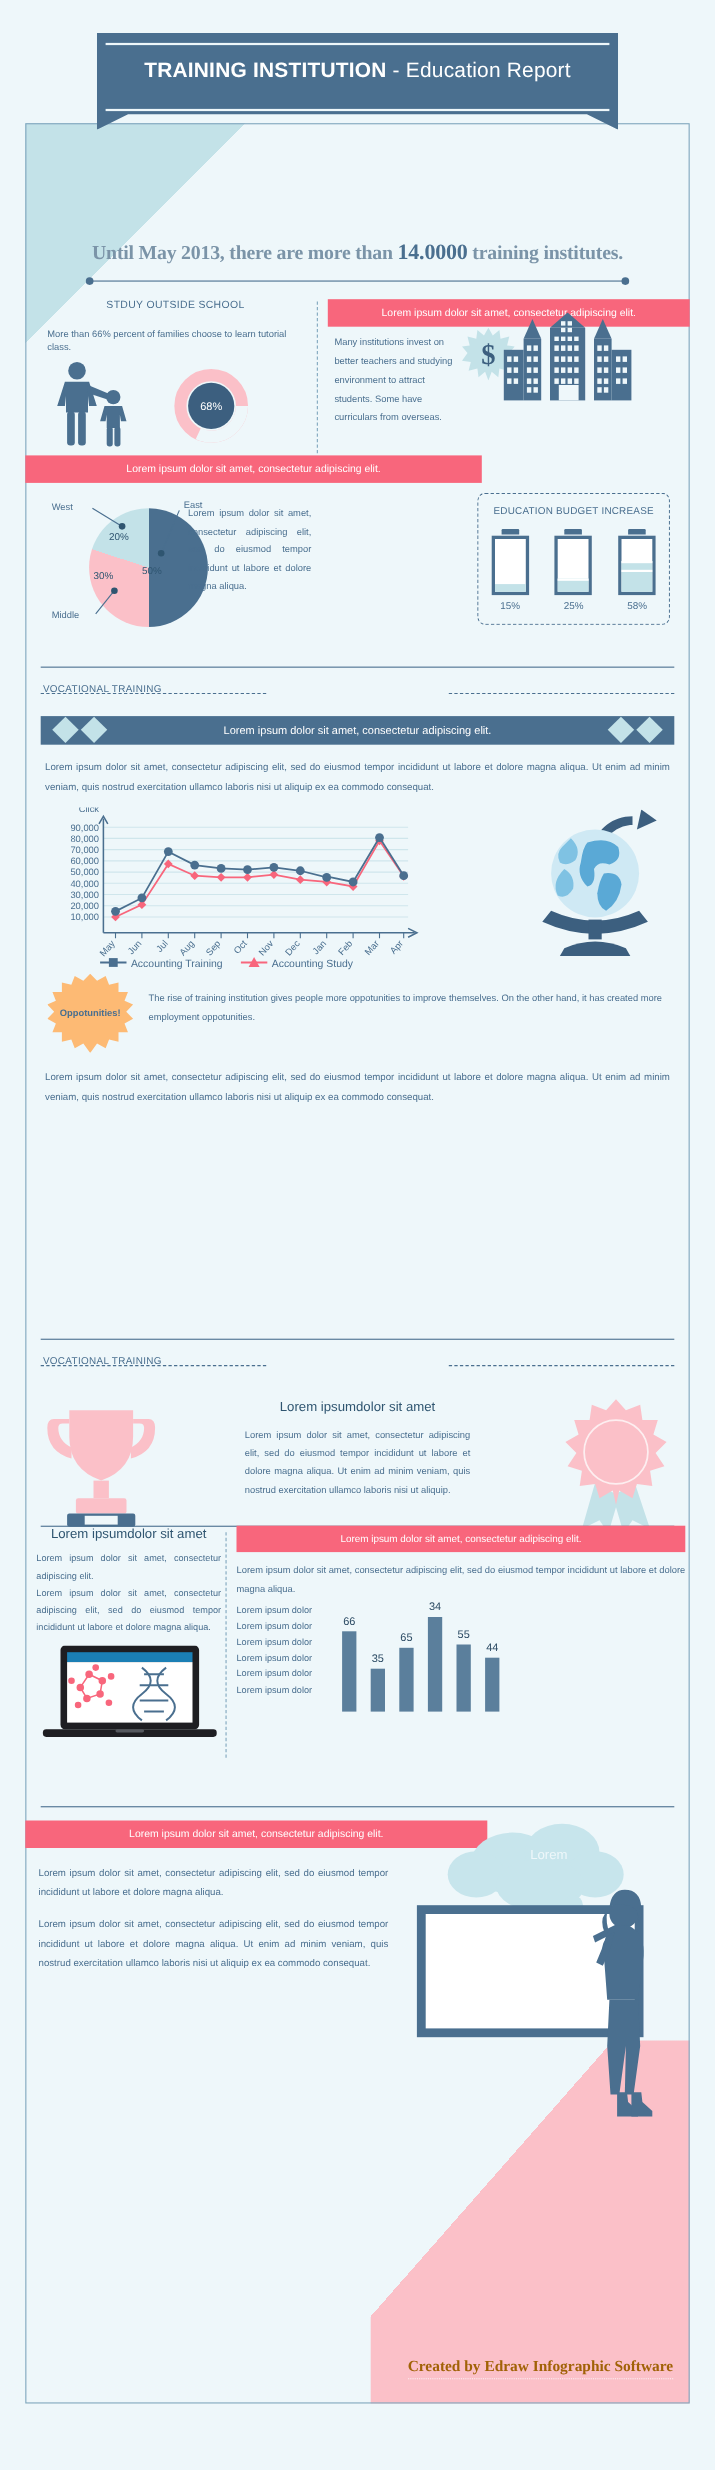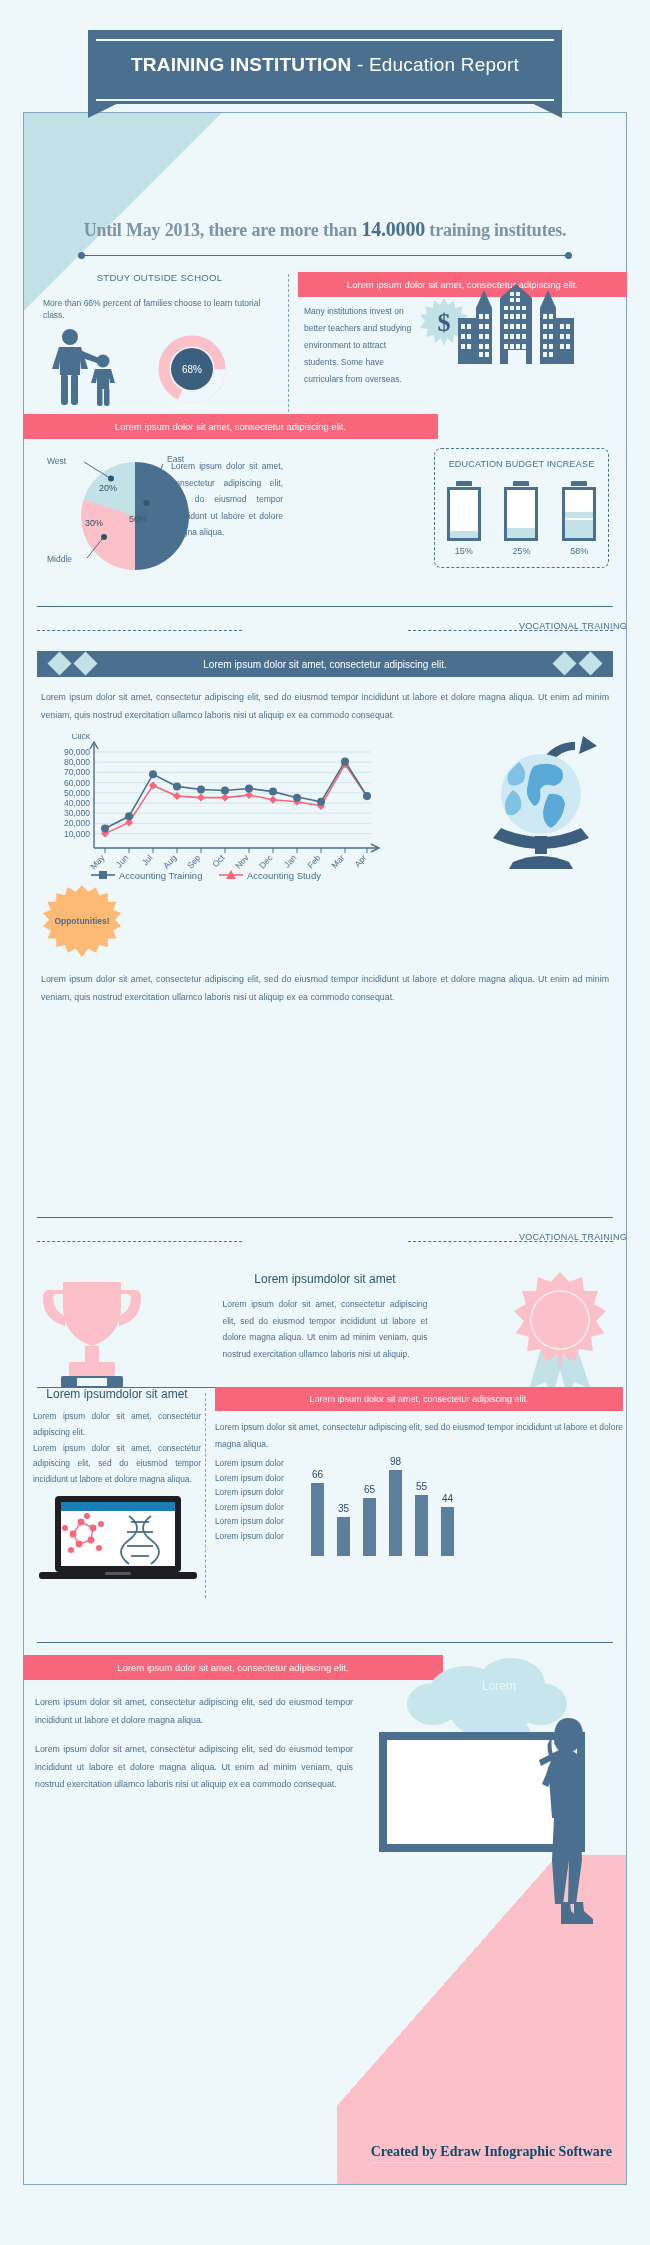--- a/index.html
+++ b/index.html
@@ -118,21 +118,21 @@
   .bat-body { width:34px; height:54px; border:3px solid #4a6f8f; background:#fff; position:relative; }
   .bat-fill { position:absolute; left:0; right:0; bottom:0; background:#c3e2e8; }
   .bat-fill .seg { border-top:2px solid #fff; height:8px; }
   .bat-pct { text-align:center; font-size:9px; margin-top:5px; }
 
   
   .hr-solid { height:1px; background:#4a6f8f; }
   .chapter { position:relative; height:18px; }
   .chapter .dash { position:absolute; top:9px; height:0; border-top:1px dashed #4a6f8f; }
   .chapter .lbl {
-    position:absolute; left:16px; right:0; top:0; text-align:right;
+    position:absolute; left:16px; right:0; top:0; text-align:left;
     font-size:9px; letter-spacing:.3px;
   }
 
   
   .band {
     position:relative; background:#4a6f8f; height:26px;
     display:flex; align-items:center; justify-content:center;
   }
   .band-text { color:#fff; font-size:10px; }
   .dia {
@@ -183,21 +183,21 @@
   .bcol .val { position:absolute; top:-14px; left:50%; transform:translateX(-50%); font-size:10px; color:#2b4a63; }
 
   
   .sec6 { position:absolute; left:0; right:0; top:1530px; }
   .sec6 .pink-bar { width:420px; }
   .s6-text { width:330px; margin-top:14px; padding-left:12px; }
   .s6-text p { font-size:8.8px; line-height:2.0; text-align:justify; margin-bottom:12px; }
 
   .credit {
     position:absolute; right:38px; bottom:82px; z-index:9;
-    color:#0c4a6e; font-family:"Liberation Serif", serif; font-weight:bold; font-size:14px;
+    color:#a16207; font-family:"Liberation Serif", serif; font-weight:bold; font-size:14px;
     border-bottom:1px dotted #fdf2f4; padding-bottom:2px;
   }
 
   svg { display:block; }
 </style>
 </head>
 <body>
 
 <div id="page">
 
@@ -527,20 +527,21 @@
           <path d="M22 92 q40 18 80 0 l8 10 q-48 22 -96 0 z" fill="#3c5f7f"></path>
           <rect x="56" y="100" width="12" height="18" fill="#3c5f7f"></rect>
           <path d="M34 126 q28 -12 56 0 l4 7 H30 z" fill="#3c5f7f"></path>
         </svg>
       </div>
 
       <div class="opp">
         <div class="burst">
           <span>Oppotunities!</span>
         </div>
+        <div class="opp-text">The rise of training institution gives people more oppotunities to improve themselves. On the other hand, it has created more employment oppotunities.</div>
       </div>
 
       <div class="para" style="margin:14px 18px 0">Lorem ipsum dolor sit amet, consectetur adipiscing elit, sed do eiusmod tempor incididunt ut labore et dolore magna aliqua. Ut enim ad minim veniam, quis nostrud exercitation ullamco laboris nisi ut aliquip ex ea commodo consequat.</div>
     </div>
 
     <div class="sec4">
       <div class="hr-solid" style="margin:0 14px"></div>
       <div class="chapter" style="margin-top:14px">
         <div class="dash" style="left:14px; width:205px;"></div>
         <div class="dash" style="right:14px; width:205px;"></div>
@@ -629,21 +630,21 @@
             </div>
             <div class="bcol">
               <span class="val">35</span>
               <div class="fill" style="height:39px"></div>
             </div>
             <div class="bcol">
               <span class="val">65</span>
               <div class="fill" style="height:58px"></div>
             </div>
             <div class="bcol">
-              <span class="val">98</span>
+              <span class="val">34</span>
               <div class="fill" style="height:86px"></div>
             </div>
             <div class="bcol">
               <span class="val">55</span>
               <div class="fill" style="height:61px"></div>
             </div>
             <div class="bcol">
               <span class="val">44</span>
               <div class="fill" style="height:49px"></div>
             </div>

